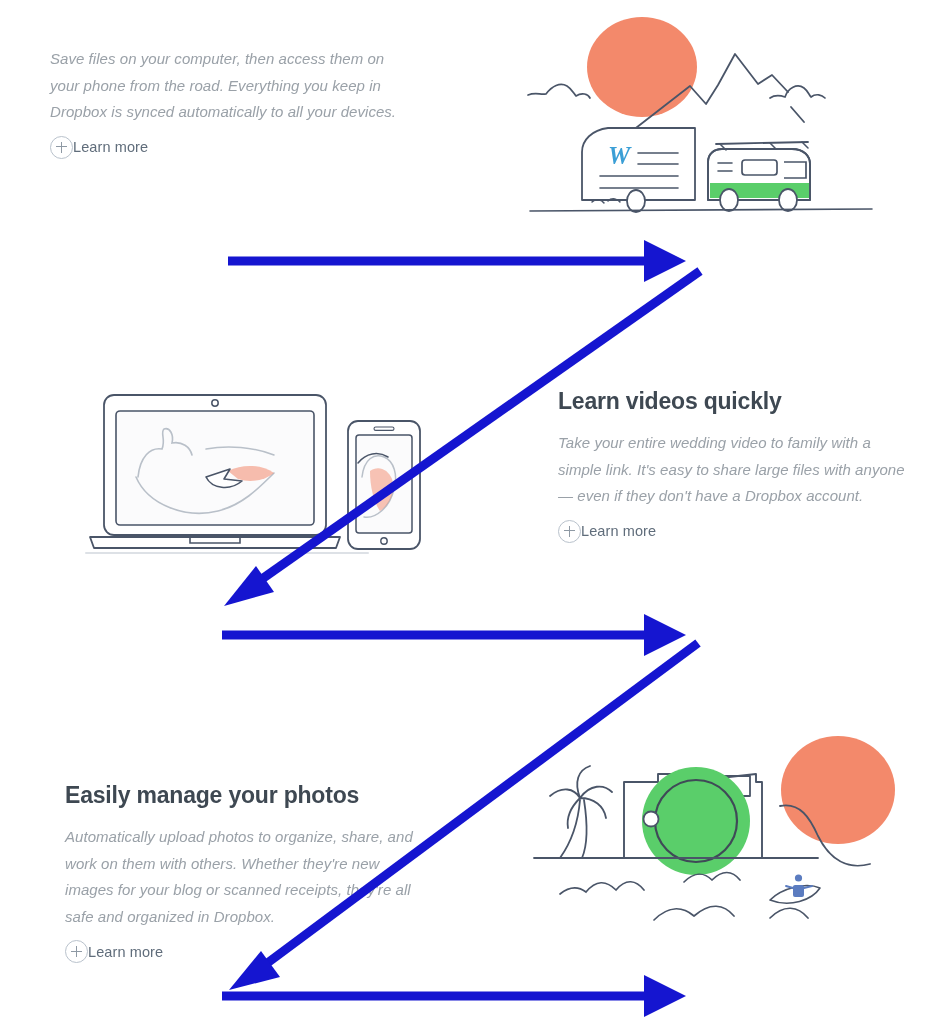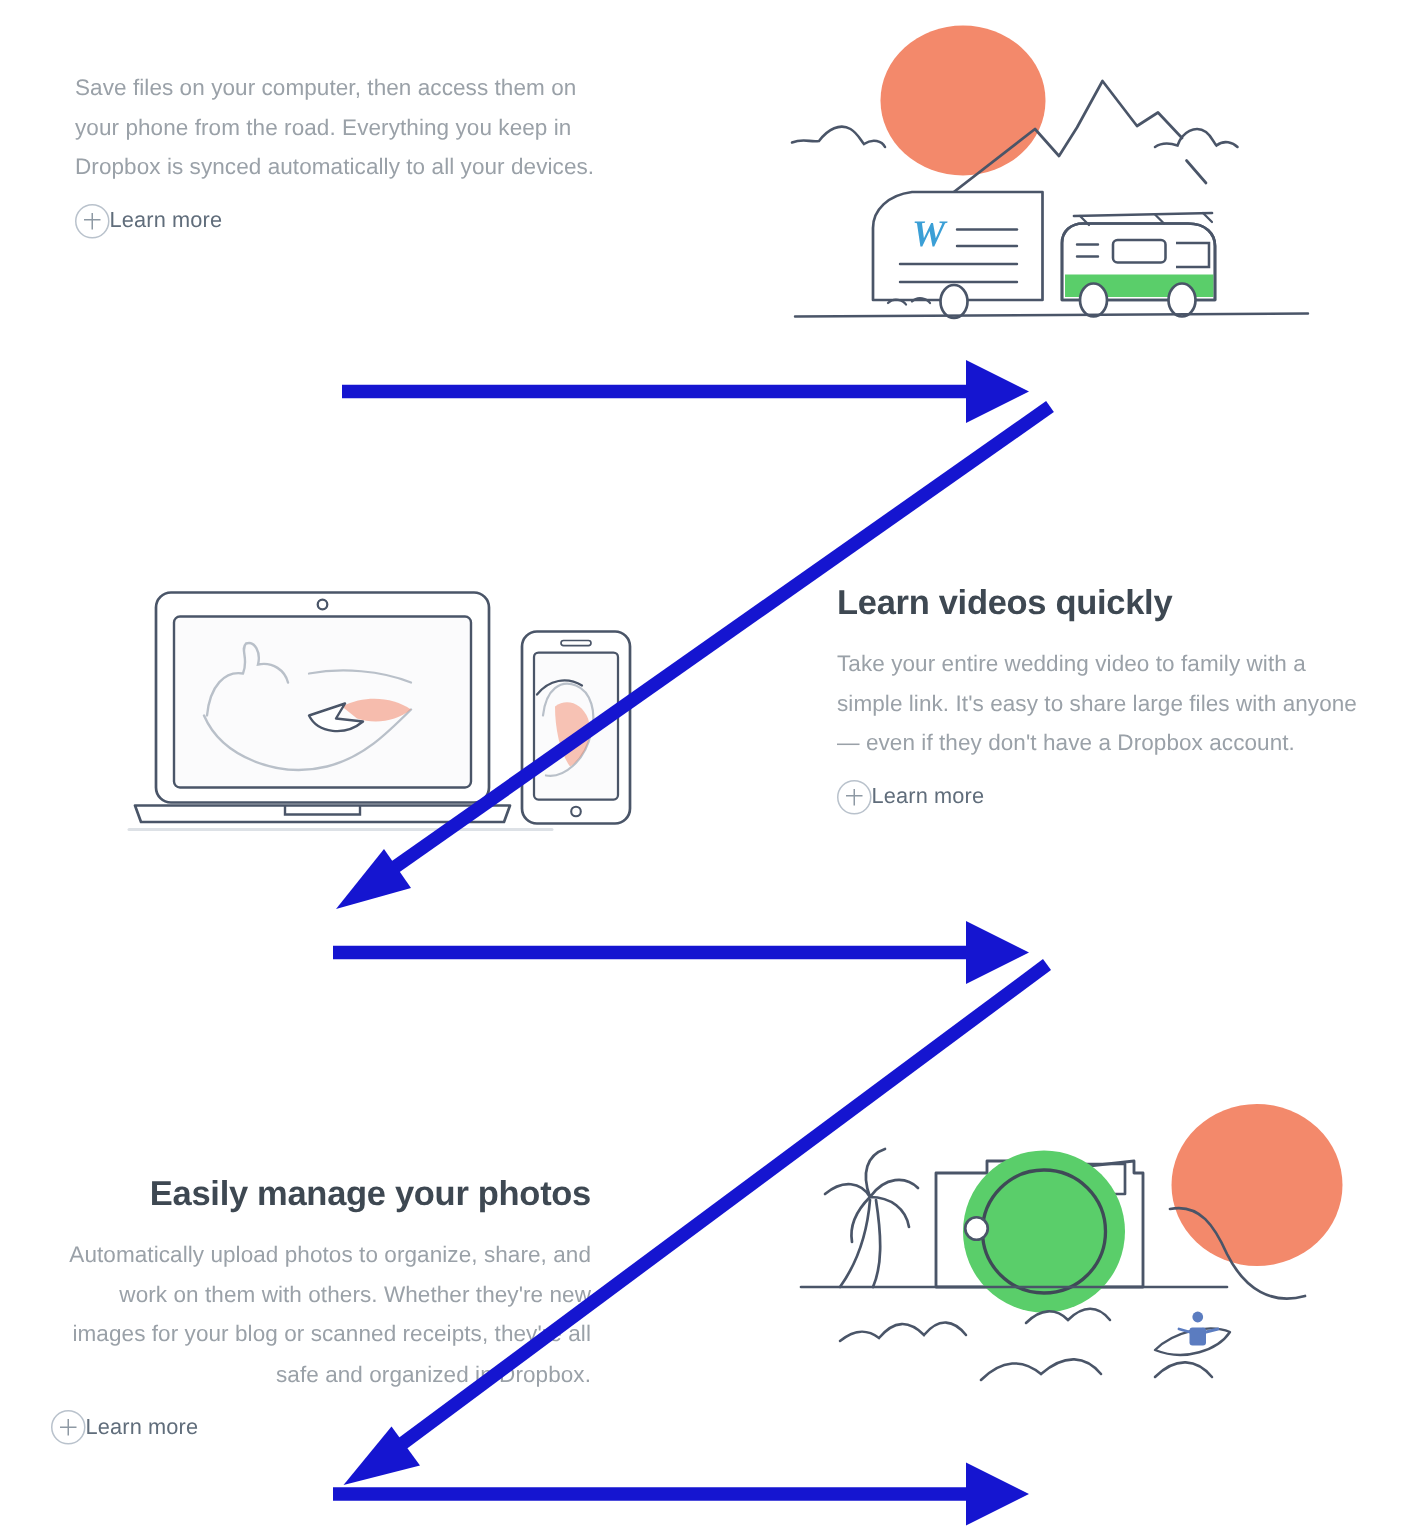--- a/index.html
+++ b/index.html
@@ -38,20 +38,21 @@
     letter-spacing: -0.2px;
     margin: 0 0 16px 0;
     line-height: 1.15;
   }
   .feature-body {
     font-size: 15px;
     color: #9aa1a8;
     line-height: 26.5px;
     margin: 0;
     letter-spacing: 0.05px;
+    font-style: italic;
   }
   .learn-more {
     display: flex;
     align-items: center;
     gap: 0;
     margin-top: 10px;
     cursor: pointer;
     width: fit-content;
   }
   .plus-circle {
@@ -190,21 +191,21 @@
 
         <path d="M284 92 C286 74 296 68 306 72 C316 76 320 90 316 104 C312 122 298 134 286 132" stroke="#b9c0c9" stroke-width="1.5" fill="none" stroke-linecap="round"></path>
         <path d="M292 86 C300 80 310 84 314 94 C318 106 312 120 302 126 C296 118 292 102 292 86 Z" fill="#f3896b" opacity="0.5"></path>
         <path d="M280 78 C288 68 300 66 310 72" stroke="#4a5568" stroke-width="1.5" fill="none" stroke-linecap="round"></path>
       </svg>
     </div>
   </div>
 
   <div class="feature">
 
-    <div class="feature-text" style="left:34px; top:782px; width:360px;text-align:right;">
+    <div class="feature-text" style="left:65px; top:782px; width:360px;">
       <h2 class="feature-title">Easily manage your photos</h2>
       <p class="feature-body">Automatically upload photos to organize, share, and work on them with others. Whether they're new images for your blog or scanned receipts, they're all safe and organized in Dropbox.</p>
       <div class="learn-more">
         <span class="plus-circle"></span>
         <span class="learn-more-label">Learn more</span>
       </div>
     </div>
 
     <div class="illus" style="left:518px; top:718px;">
       <svg width="410" height="210" viewBox="0 0 410 210" fill="none" xmlns="http://www.w3.org/2000/svg">

